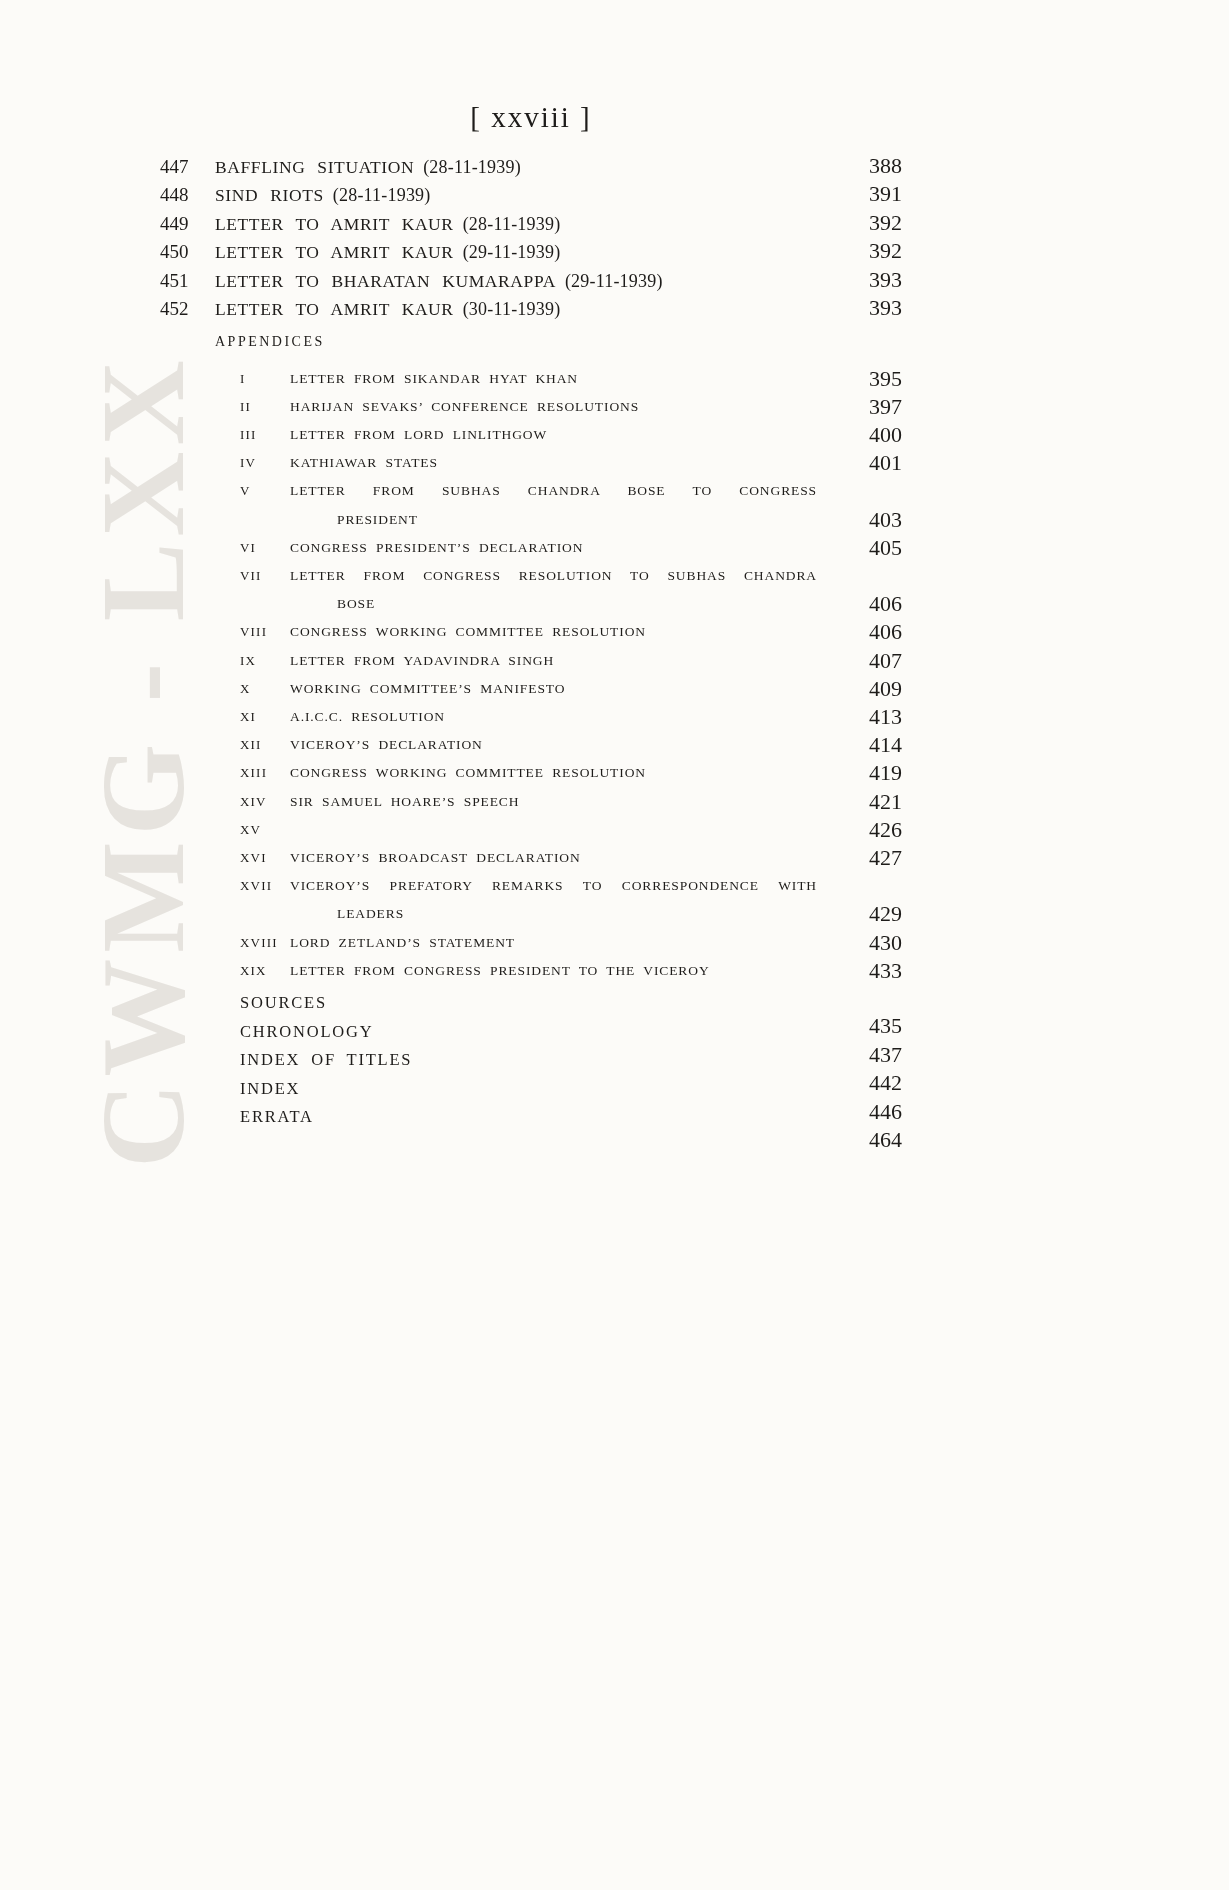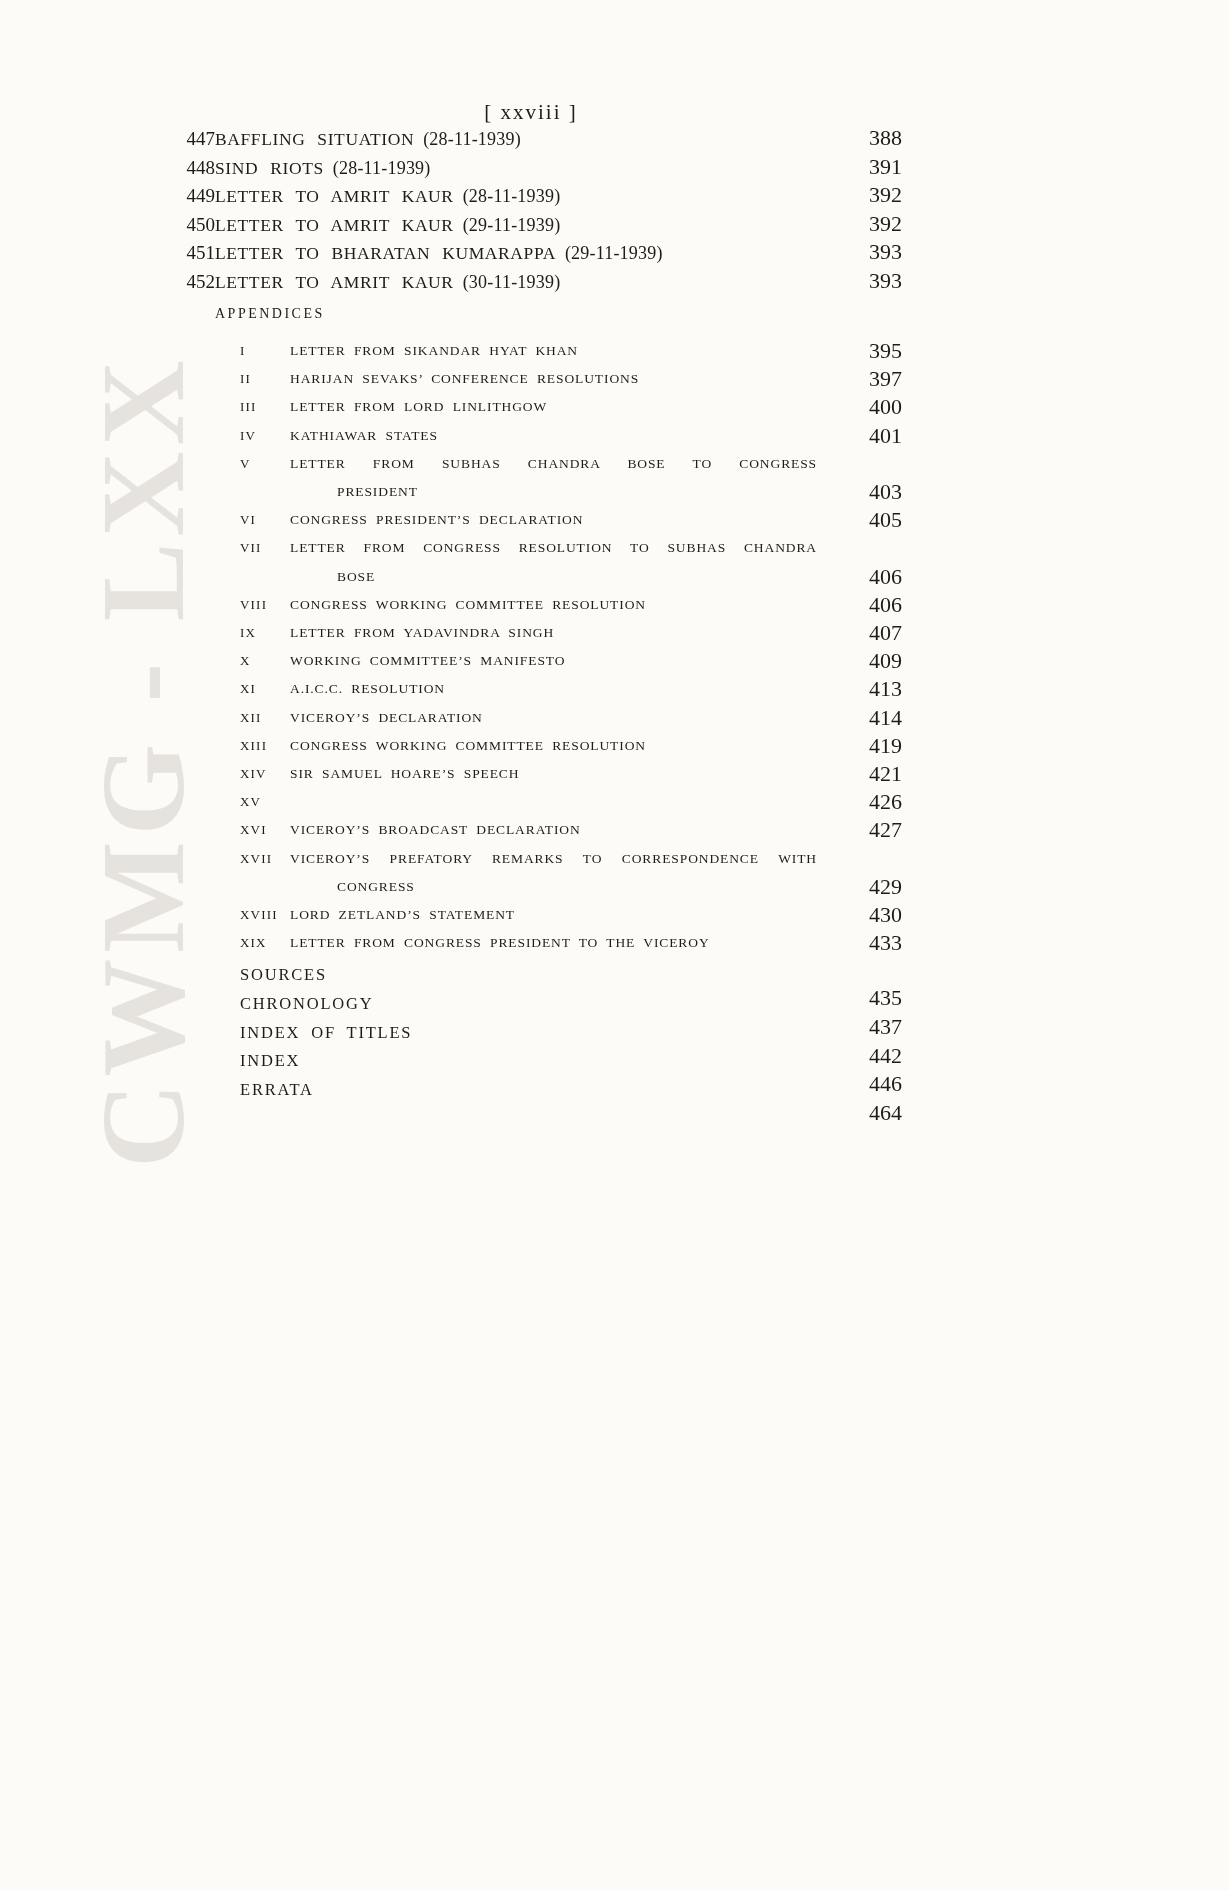--- a/index.html
+++ b/index.html
@@ -26,27 +26,28 @@
     letter-spacing:6px;
     color:#e6e3de;
     white-space:nowrap;
     user-select:none;
   }
 
   .toc { position:absolute; left:160px; top:100px; width:742px; }
 
   .page-header {
     text-align:center;
-    font-size:21px;
+    font-size:29px;
     letter-spacing:2px;
     line-height:1.2;
+    margin-bottom:18px;
   }
 
   
-  .entry-row { display:flex; align-items:baseline; height:28.5px;text-align:right; }
+  .entry-row { display:flex; align-items:baseline; height:28.5px; }
   .entry-num { width:55px; font-size:19px; }
   .entry-title { font-size:17.5px; letter-spacing:0.6px; word-spacing:7px; white-space:nowrap; }
   .entry-date { font-size:18px; letter-spacing:0.2px; word-spacing:normal; margin-left:9px; }
   .entry-page { margin-left:auto; font-size:22px; }
 
   
   .appendices-heading {
     margin:10px 0 14px 55px;
     font-size:14px;
     letter-spacing:2.5px;
@@ -261,21 +262,21 @@
       <div class="app-line1">VICEROY’S BROADCAST DECLARATION</div>
 
     </div>
     <span class="app-page">427</span>
   </div>
 
   <div class="app-row">
     <span class="app-numeral">XVII</span>
     <div class="app-title-block">
       <div class="app-line1 justified">VICEROY’S PREFATORY REMARKS TO CORRESPONDENCE WITH</div>
-      <div class="app-line2">CONGRESS</div>
+      <div class="app-line2">LEADERS</div>
     </div>
     <span class="app-page">429</span>
   </div>
 
   <div class="app-row">
     <span class="app-numeral">XVIII</span>
     <div class="app-title-block">
       <div class="app-line1">LORD ZETLAND’S STATEMENT</div>
 
     </div>

